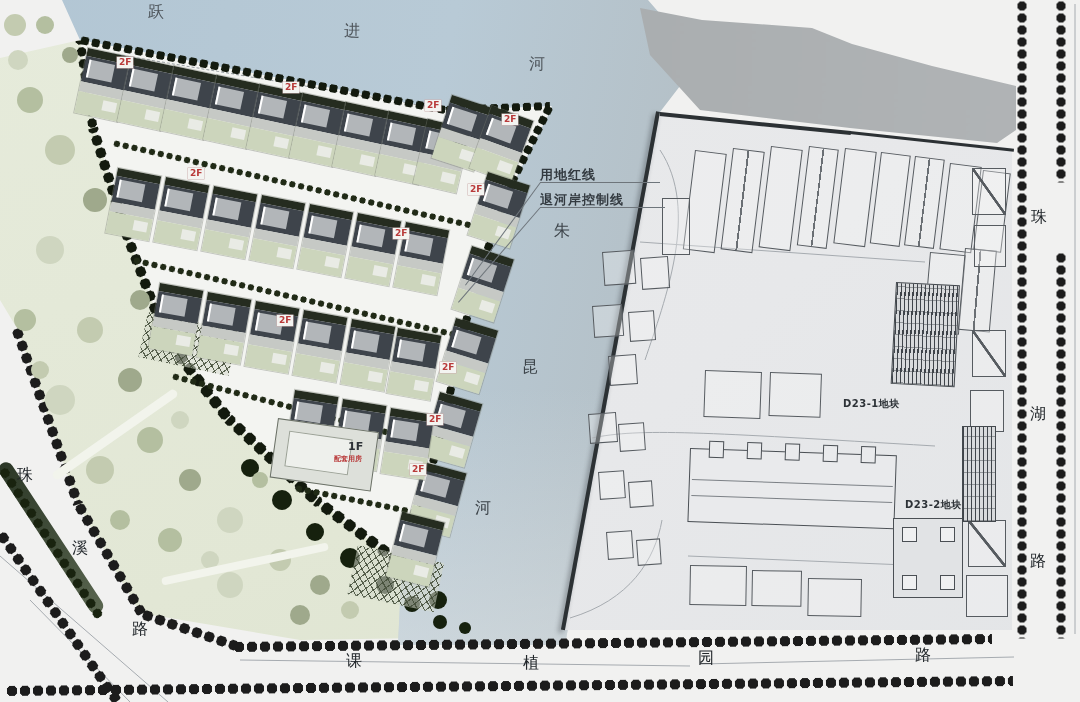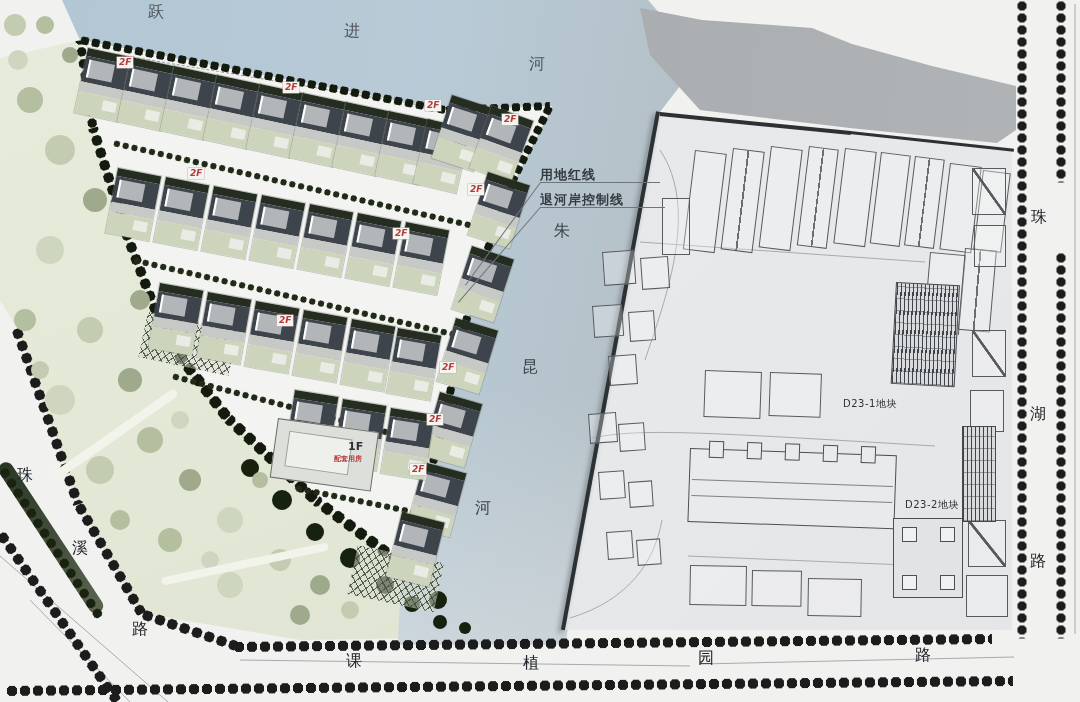--- a/index.html
+++ b/index.html
@@ -1,18 +1,18 @@
 <!DOCTYPE html>
 <html><head>
 <meta charset="utf-8">
 <style>
   html,body{margin:0;padding:0;background:#fff;}
   #canvas{position:relative;width:1080px;height:702px;overflow:hidden;
     background:#f1f1f0;font-family:"DejaVu Sans","Liberation Sans",sans-serif;}
-  .layer{position:absolute;left:0;top:0;width:1080px;height:702px;font-style:italic;}
+  .layer{position:absolute;left:0;top:0;width:1080px;height:702px;}
   
   .water{background:
       linear-gradient(to bottom, rgba(255,255,255,0) 55%, rgba(225,229,230,0.55) 96%),
       linear-gradient(100deg,#b2c6d4 0%,#b8cad6 38%,#b4bfc5 62%,#abb0b3 85%,#a8acaf 100%);
     clip-path:polygon(62px 0,648px 0,700px 60px,660px 112px,565px 645px,398px 645px,
       402px 560px,430px 480px,448px 410px,465px 330px,485px 260px,515px 180px,
       552px 108px,445px 110px,80px 40px);}
   .grayband{background:linear-gradient(95deg,#a2a6a8 0%,#aaaeb0 55%,#b2b5b7 100%);
     clip-path:polygon(640px 8px,702px 20px,812px 28px,852px 44px,932px 66px,1016px 86px,
       1016px 130px,997px 143px,850px 128px,700px 110px,650px 55px);filter:blur(1px);}
@@ -25,21 +25,21 @@
   .d23{background:linear-gradient(135deg,#eaebec 0%,#e7e8ea 60%,#e3e5e7 100%);
     clip-path:polygon(660px 112px,1012px 148px,1012px 630px,565px 630px);}
   .bline{position:absolute;transform-origin:0 0;background:#2c3134;}
   .ln{position:absolute;height:1px;background:#6e757b;transform-origin:0 0;}
   .dash{position:absolute;height:0;border-top:1px dashed #9aa0a4;transform-origin:0 0;}
   
   .cjk{position:absolute;font-size:16px;color:#3c4349;}
   .cjk.water-t{color:#4e555b;}
   .cjk.road-t{color:#22272b;}
   .ann{position:absolute;font-size:13px;font-weight:bold;color:#333a40;letter-spacing:1px;white-space:nowrap;}
-  .plot{position:absolute;font-size:10px;font-weight:normal;color:#2d3237;letter-spacing:0.5px;white-space:nowrap;}
+  .plot{position:absolute;font-size:10px;font-weight:bold;color:#2d3237;letter-spacing:0.5px;white-space:nowrap;}
   .badge{position:absolute;background:#f4f4f1;font-size:9px;font-weight:bold;
     line-height:11px;padding:0 2px;box-shadow:0 0 0 0.5px #cdb0b0;}
   .small-red{position:absolute;font-size:7px;font-weight:bold;white-space:nowrap;}
   .fl1{position:absolute;font-size:11px;font-weight:bold;color:#2d3237;}
   
   .dotrow{position:absolute;transform-origin:0 50%;background-repeat:repeat-x;}
   .circ{position:absolute;border-radius:50%;}
   .villa{position:absolute;width:44px;height:66px;transform-origin:0 0;outline:0.5px solid rgba(120,126,115,0.4);}
   .v-hedge{position:absolute;left:0;top:0;width:44px;height:8px;background:#252c20;}
   .v-roof{position:absolute;left:0;top:8px;width:44px;height:26px;background:#3e444b;}

